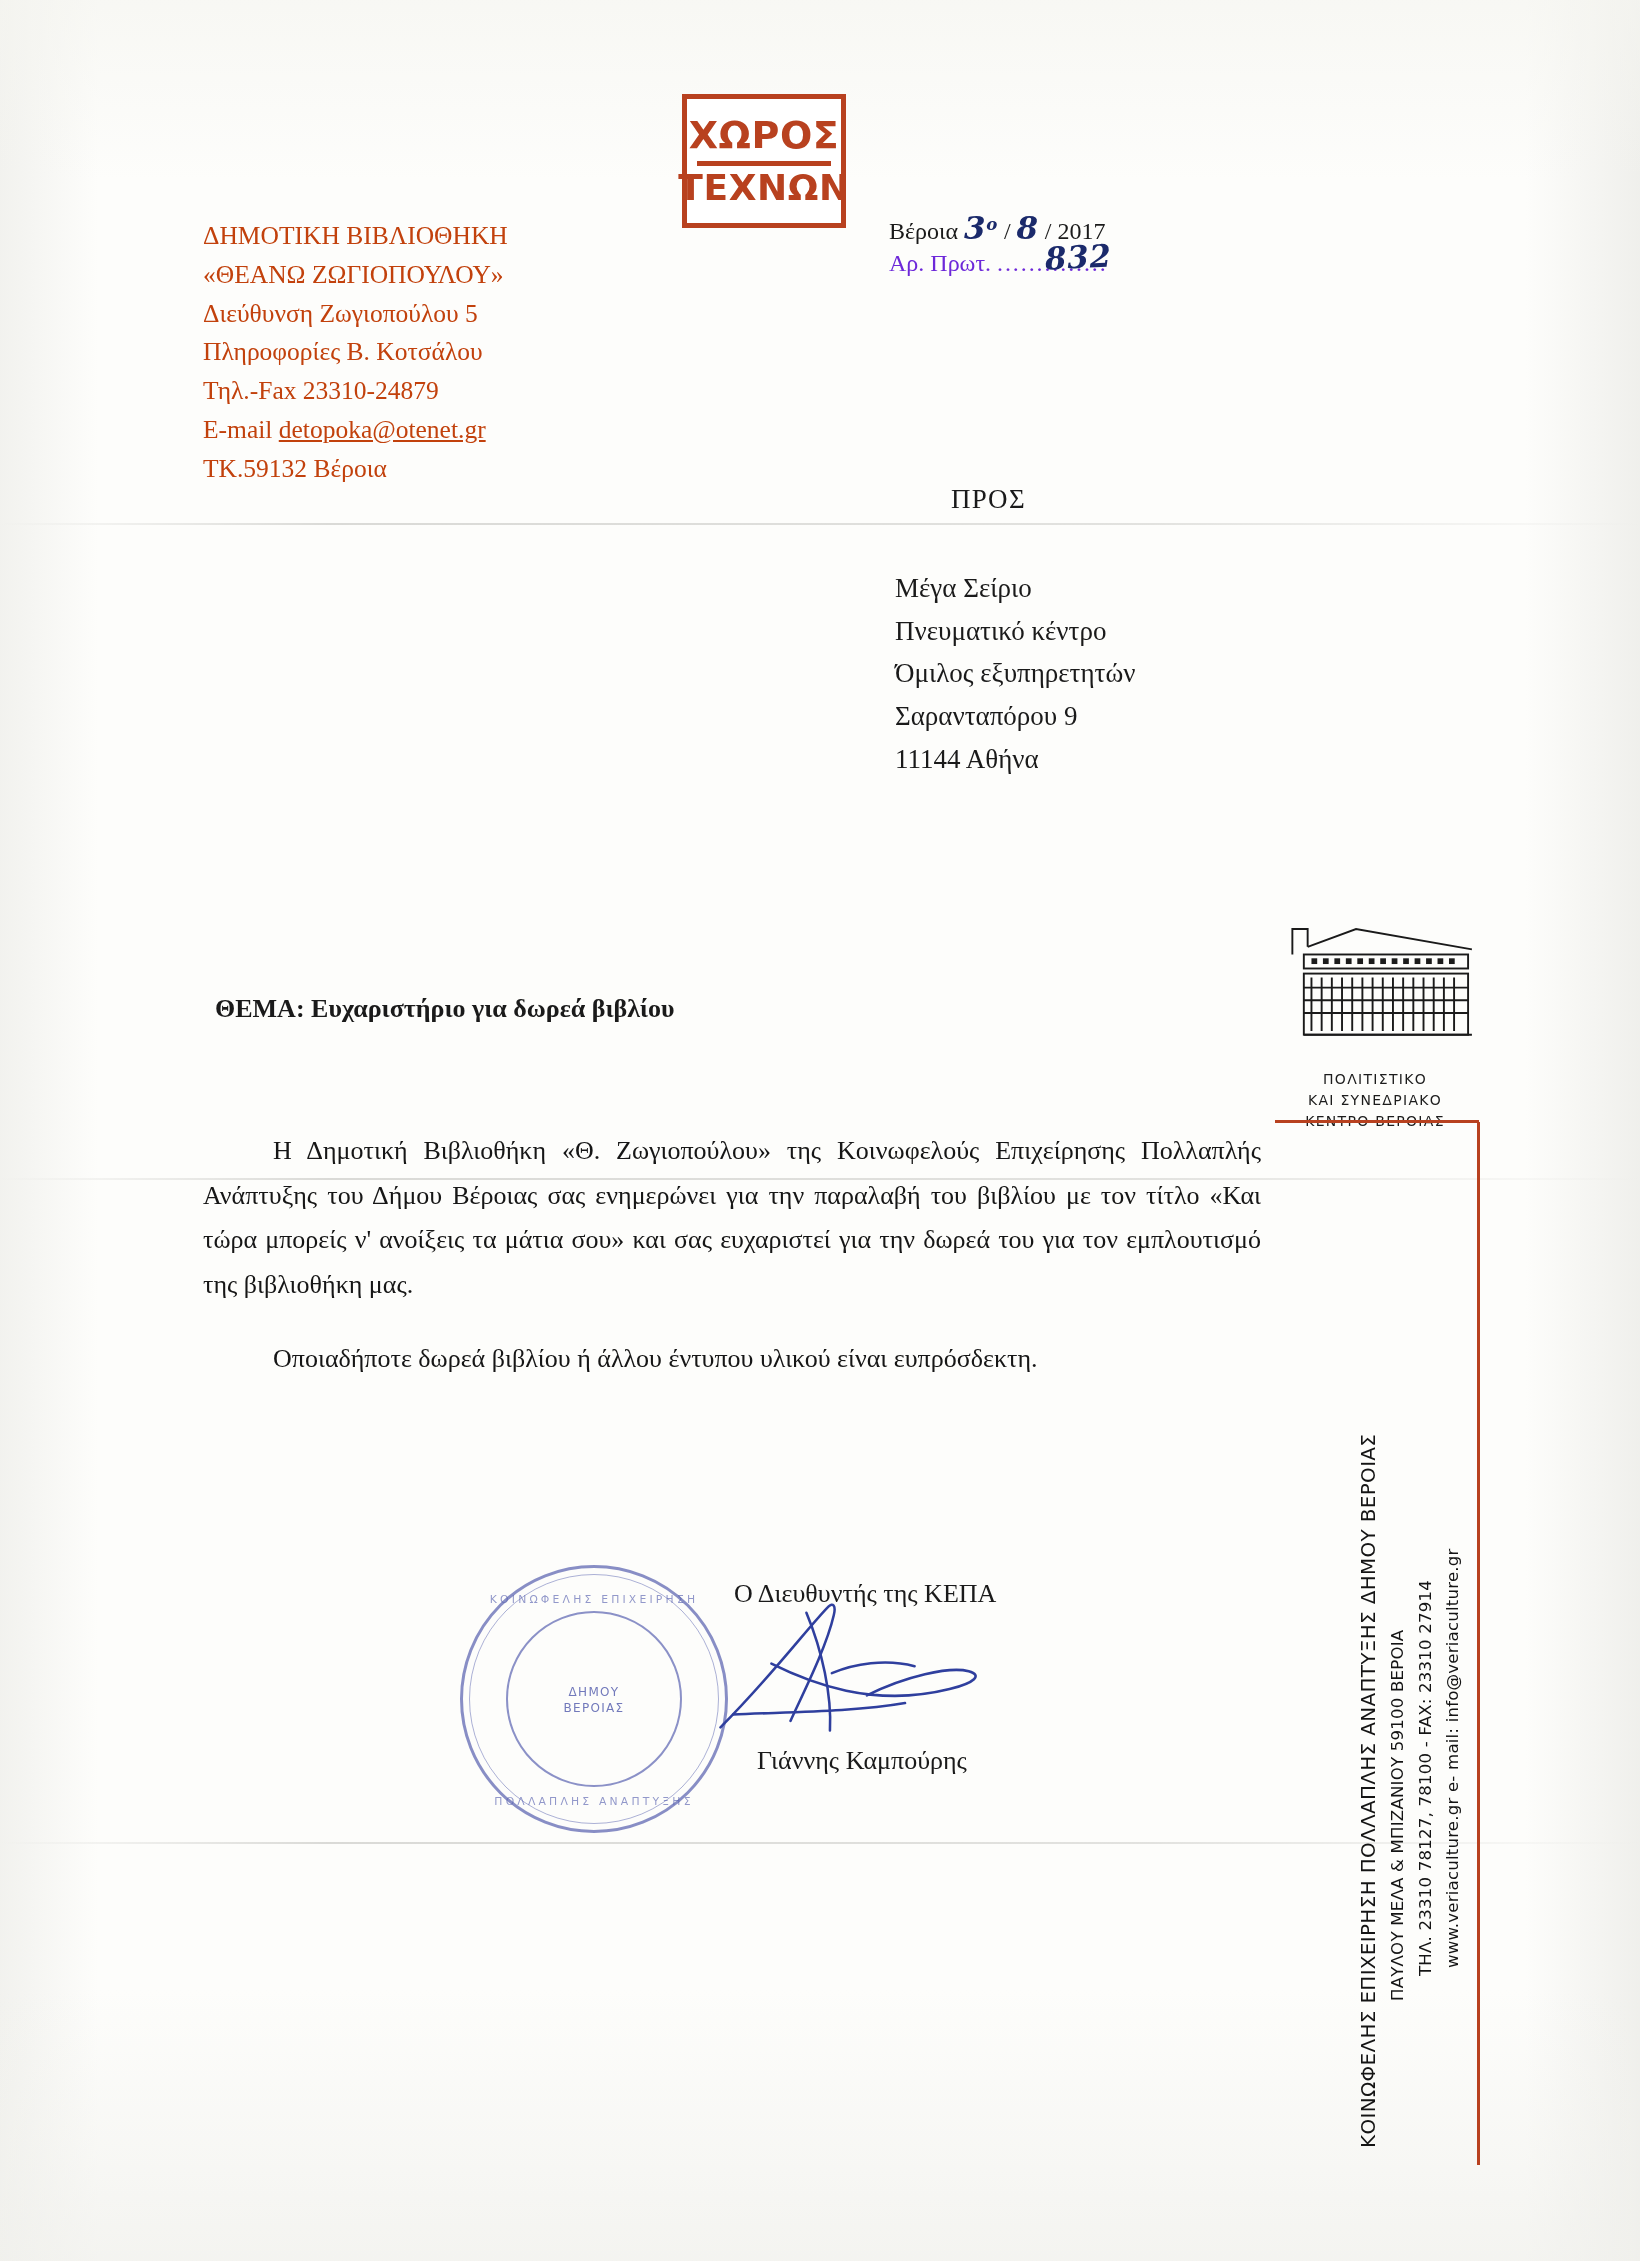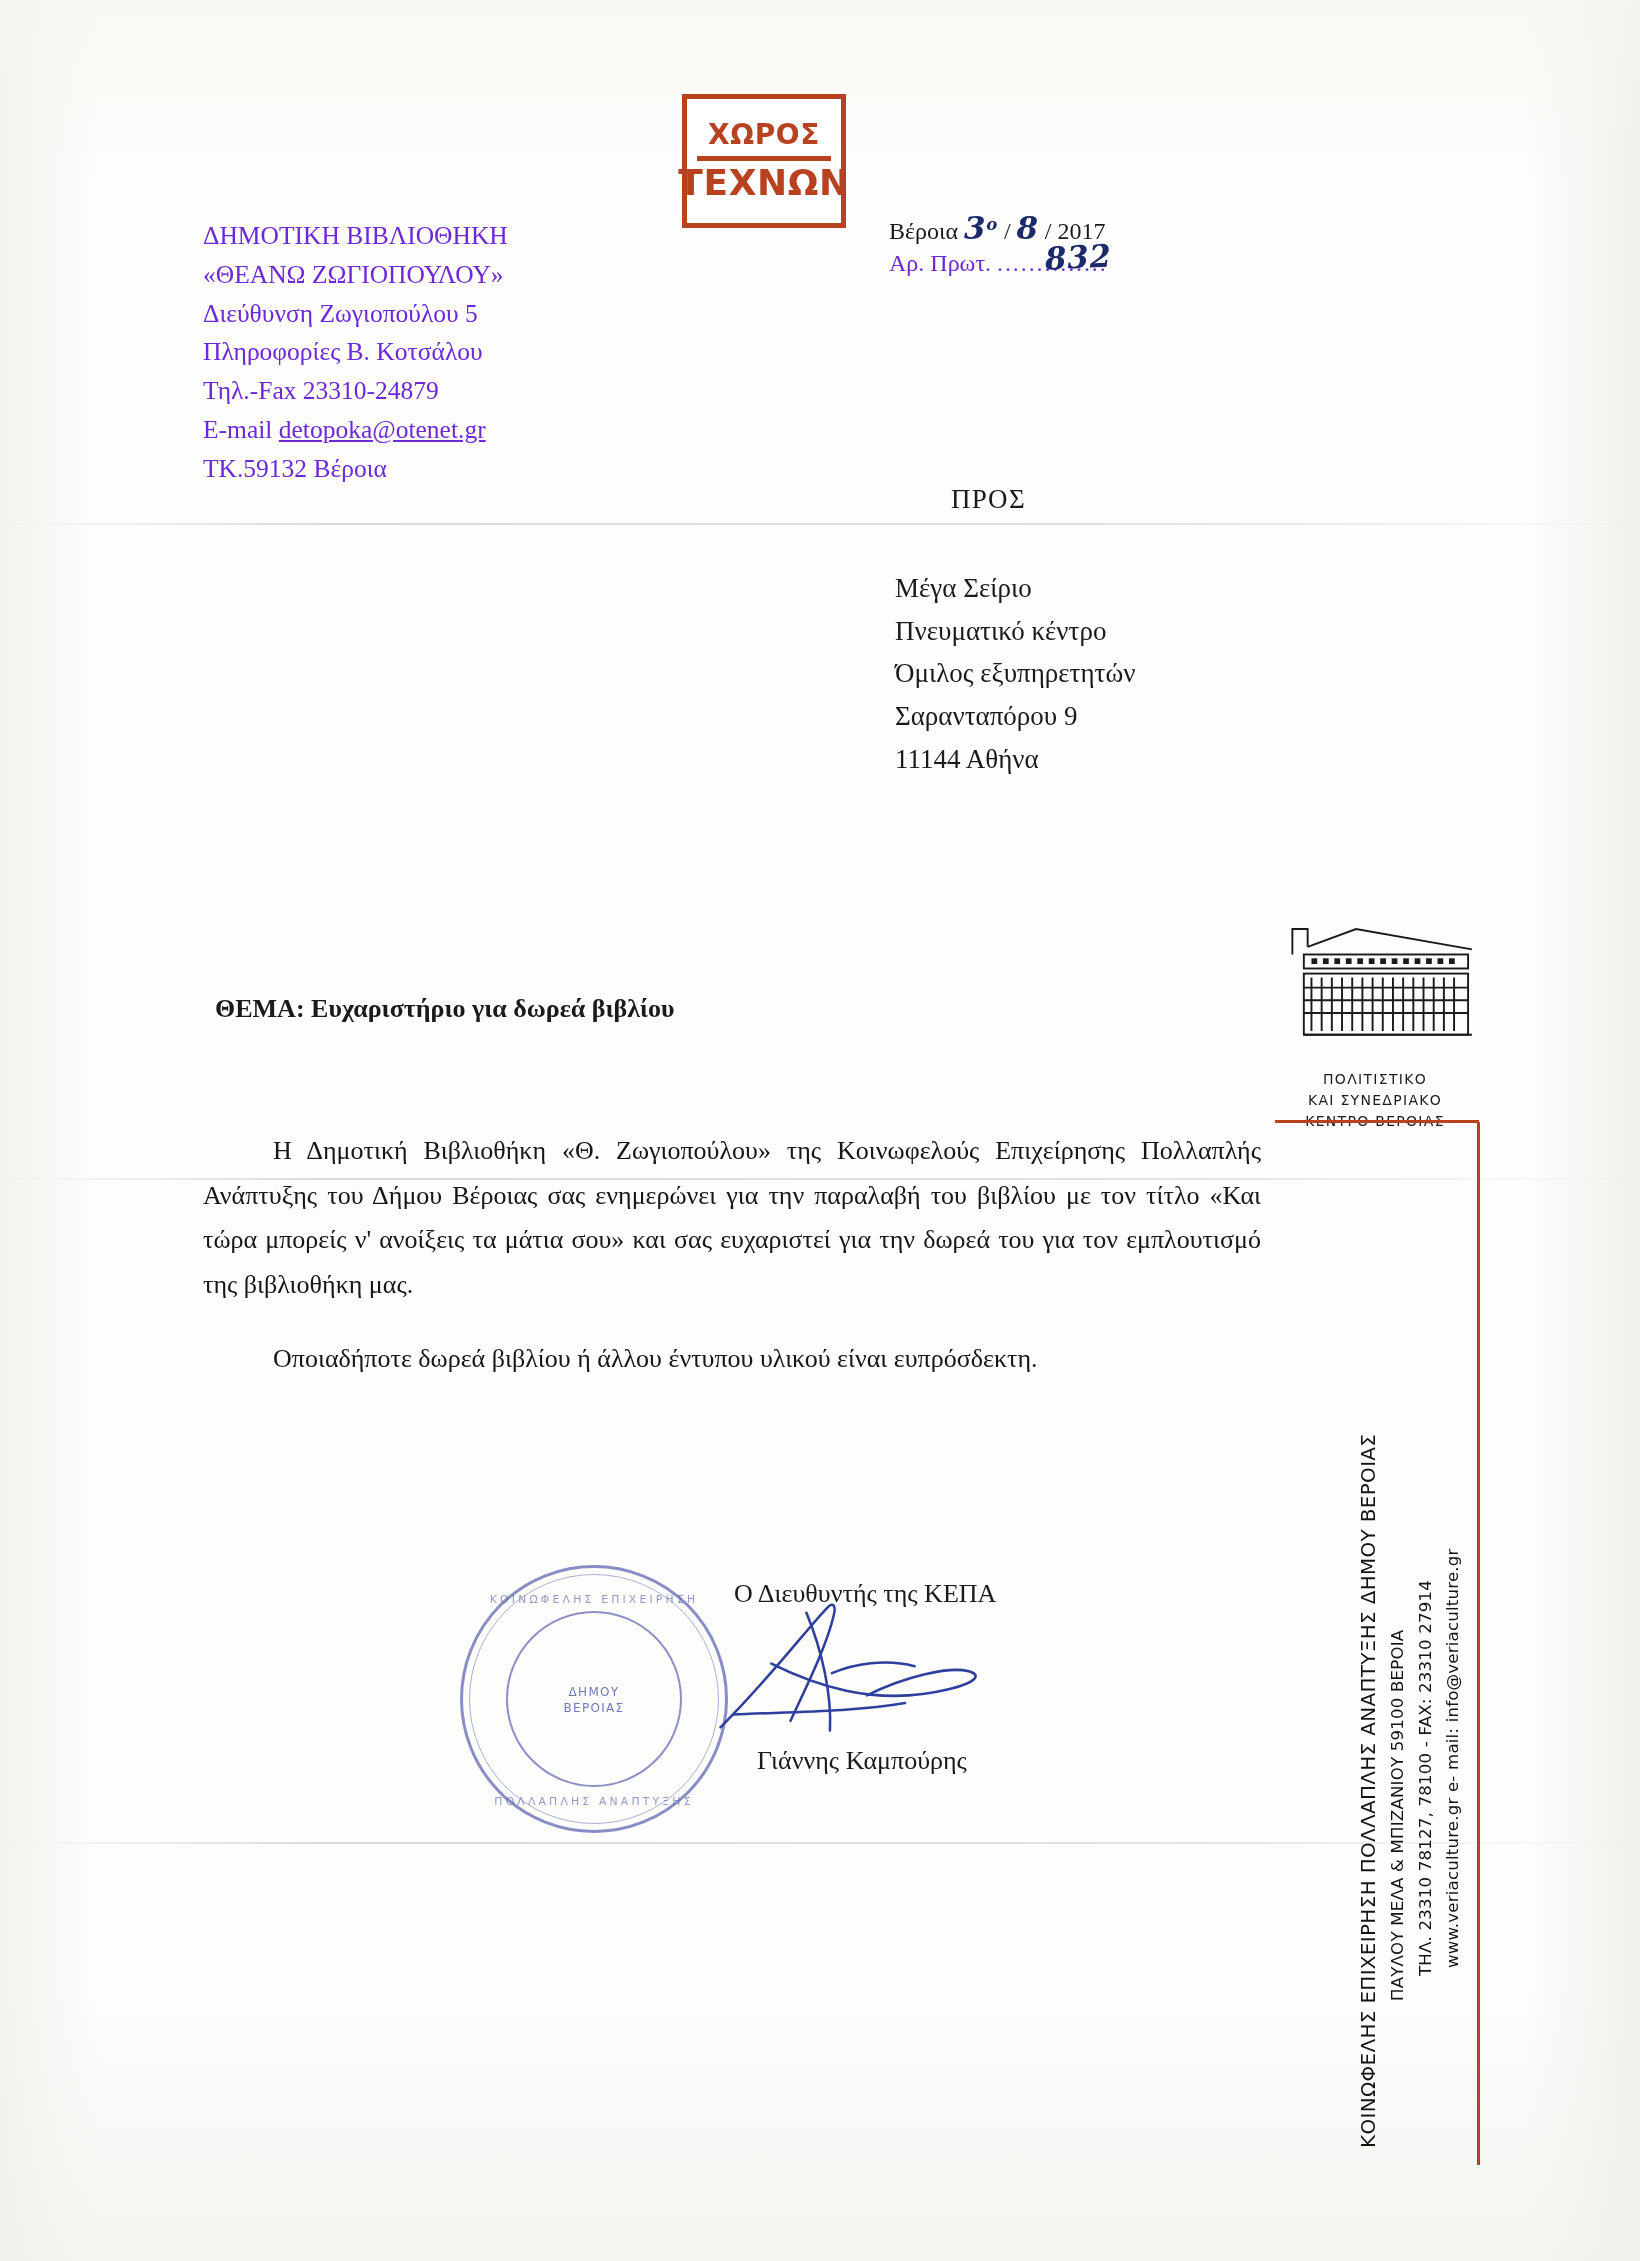--- a/index.html
+++ b/index.html
@@ -51,38 +51,38 @@
     align-items: center;
     justify-content: center;
   }
   .logo-line {
     color: #b8411f;
     font-family: "DejaVu Sans", sans-serif;
     font-weight: bold;
     letter-spacing: 0.6px;
     line-height: 1;
   }
-  .logo-line1 { font-size: 28px; margin-bottom: 2.5px; }
+  .logo-line1 { font-size: 38px; margin-bottom: 2.5px; }
   .logo-sep {
     width: 134px;
     height: 5.1px;
     background: #b8411f;
     margin: 3.8px 0;
   }
   .logo-line2 { font-size: 36px; }
 
   
   .sender {
     position: absolute;
     left: 203px;
     top: 217px;
     width: 484px;
     font-size: 25.5px;
     line-height: 1.52;
-    color: #6d28d9;
+    color: #c2410c;
   }
   .sender div { white-space: nowrap; }
   .sender .underlined { text-decoration: underline; margin-top: 33px; }
 
   
   .date-row {
     position: absolute;
     left: 889px;
     top: 210px;
     font-size: 24px;

